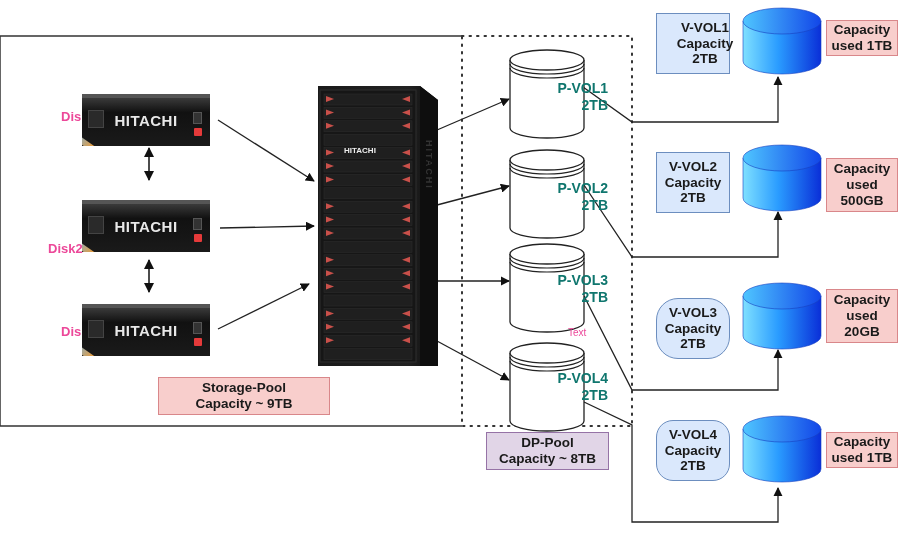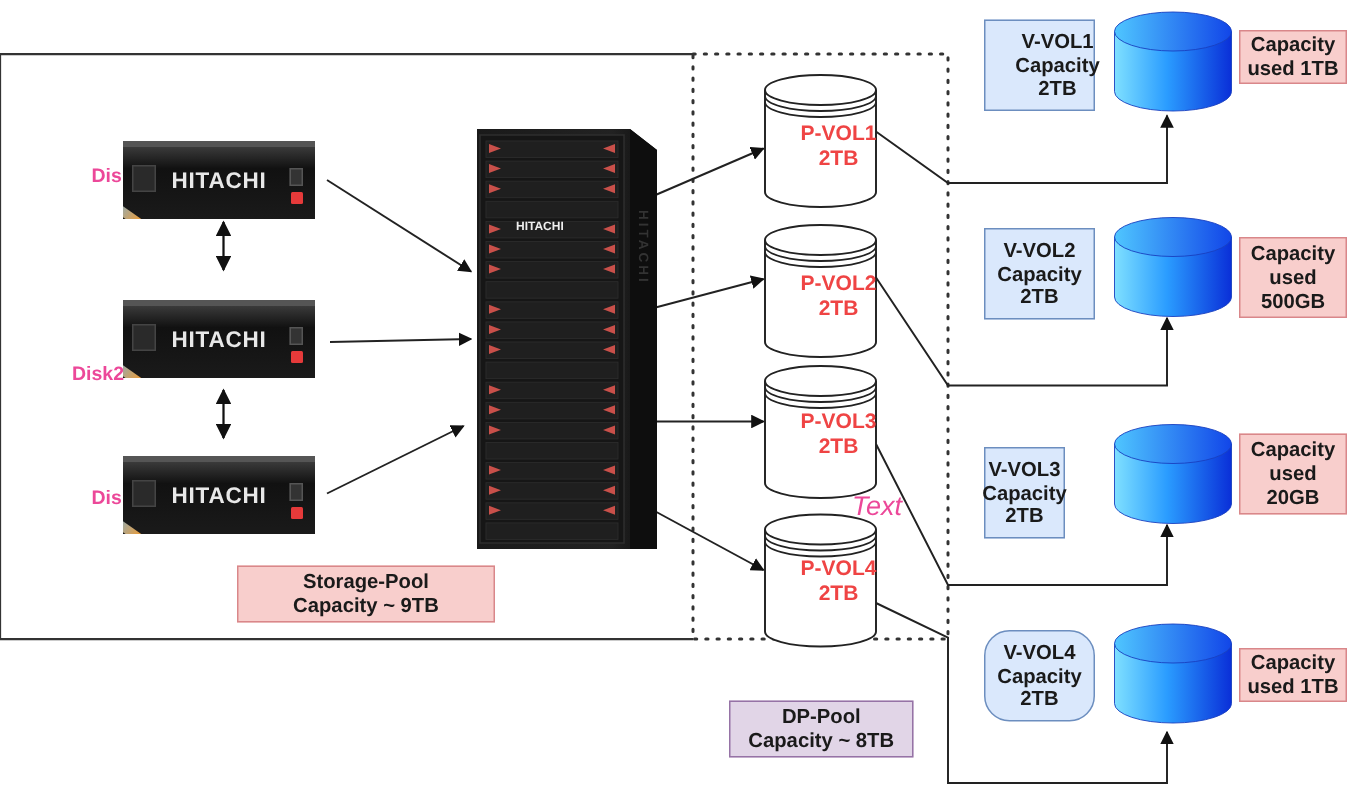--- a/index.html
+++ b/index.html
@@ -4,21 +4,21 @@
 <style>
   html, body { margin:0; padding:0; background:#ffffff; }
   body { width:900px; height:534px; position:relative; overflow:hidden; font-family:"Liberation Sans", sans-serif; }
   #canvas { position:absolute; left:0; top:0; width:900px; height:534px; }
   .lbl { position:absolute; font-family:"Liberation Sans", sans-serif; font-weight:bold; color:#ec4899; text-align:center; line-height:1.15;padding-left:22px; }
   .disk-label { font-size:13px; text-align:left; }
   .box { position:absolute; display:flex; flex-direction:column; align-items:center; justify-content:center; font-weight:bold; font-size:13.5px; line-height:1.18; color:#1a1a1a; box-sizing:border-box; text-align:center; }
   .pink { background:#f8cecc; border:1px solid #d9878a; }
   .purple { background:#e1d5e7; border:1px solid #9673a6; }
   .blue { background:#dae8fc; border:1px solid #6c8ebf; }
-  .pvol-text { position:absolute; font-weight:bold; font-size:14px; line-height:1.2; text-align:center; color:#ef4444; width:98px; }
+  .pvol-text { position:absolute; font-weight:bold; font-size:14px; line-height:1.2; text-align:right; color:#0f766e; width:98px; }
   .server { position:absolute; width:128px; height:52px; background:linear-gradient(#3a3a3a,#111 30%,#1a1a1a); border-top:4px solid #555; box-sizing:border-box; overflow:hidden; }
   .server .brand { position:absolute; left:30px; right:30px; top:14px; font-size:15px; font-weight:bold; color:#e8e8e8; text-align:center; letter-spacing:0.5px; }
   .server .stripe-tr { position:absolute; right:-6px; top:-4px; width:26px; height:6px; background:linear-gradient(90deg,#d62d2d,#e89c3c,#9aa); transform:rotate(35deg); transform-origin:right top; }
   .server .stripe-bl { position:absolute; left:-4px; bottom:4px; width:30px; height:6px; background:linear-gradient(90deg,#9aa,#e89c3c,#d62d2d); transform:rotate(35deg); transform-origin:left bottom; }
   .server .led { position:absolute; right:8px; bottom:10px; width:8px; height:8px; background:#e53a3a; border-radius:1px; }
   .server .port { position:absolute; right:8px; top:14px; width:7px; height:10px; background:#333; border:1px solid #555; }
   .server .panel { position:absolute; left:6px; top:12px; width:14px; height:16px; background:#2a2a2a; border:1px solid #444; }
   .rack-text { position:absolute; font-weight:bold; color:#eee; font-size:8px; }
 </style>
 </head>
@@ -258,23 +258,23 @@
   <div>2TB</div>
 </div>
 <div class="pvol-text" style="left:510px; top:272px;">
   <div>P-VOL3</div>
   <div>2TB</div>
 </div>
 <div class="pvol-text" style="left:510px; top:370px;">
   <div>P-VOL4</div>
   <div>2TB</div>
 </div>
-<div class="lbl" style="left:546px; top:327px; font-weight:normal; font-size:18px;font-style:italic;">Text</div>
-
-<div class="box purple" style="left:486px; top:432px; width:123px; height:38px;margin-top:35px;">
+<div class="lbl" style="left:546px; top:327px; font-weight:normal; font-size:10px;">Text</div>
+
+<div class="box purple" style="left:486px; top:432px; width:123px; height:38px;">
   <span>DP-Pool</span>
   <span>Capacity ~ 8TB</span>
 </div>
 
 <div class="box blue" style="left:656px; top:13px; width:74px; height:61px;padding-left:24px;">
   <span>V-VOL1</span>
   <span>Capacity</span>
   <span>2TB</span>
 </div>
 <div class="box pink" style="left:826px; top:20px; width:72px; height:36px;">
@@ -286,21 +286,21 @@
   <span>V-VOL2</span>
   <span>Capacity</span>
   <span>2TB</span>
 </div>
 <div class="box pink" style="left:826px; top:158px; width:72px; height:54px;">
   <span>Capacity</span>
   <span>used</span>
   <span>500GB</span>
 </div>
 
-<div class="box blue" style="left:656px; top:298px; width:54px; height:61px;">
+<div class="box blue" style="left:656px; top:298px; width:74px; height:61px;border-radius:22px;">
   <span>V-VOL3</span>
   <span>Capacity</span>
   <span>2TB</span>
 </div>
 <div class="box pink" style="left:826px; top:289px; width:72px; height:54px;">
   <span>Capacity</span>
   <span>used</span>
   <span>20GB</span>
 </div>
 

